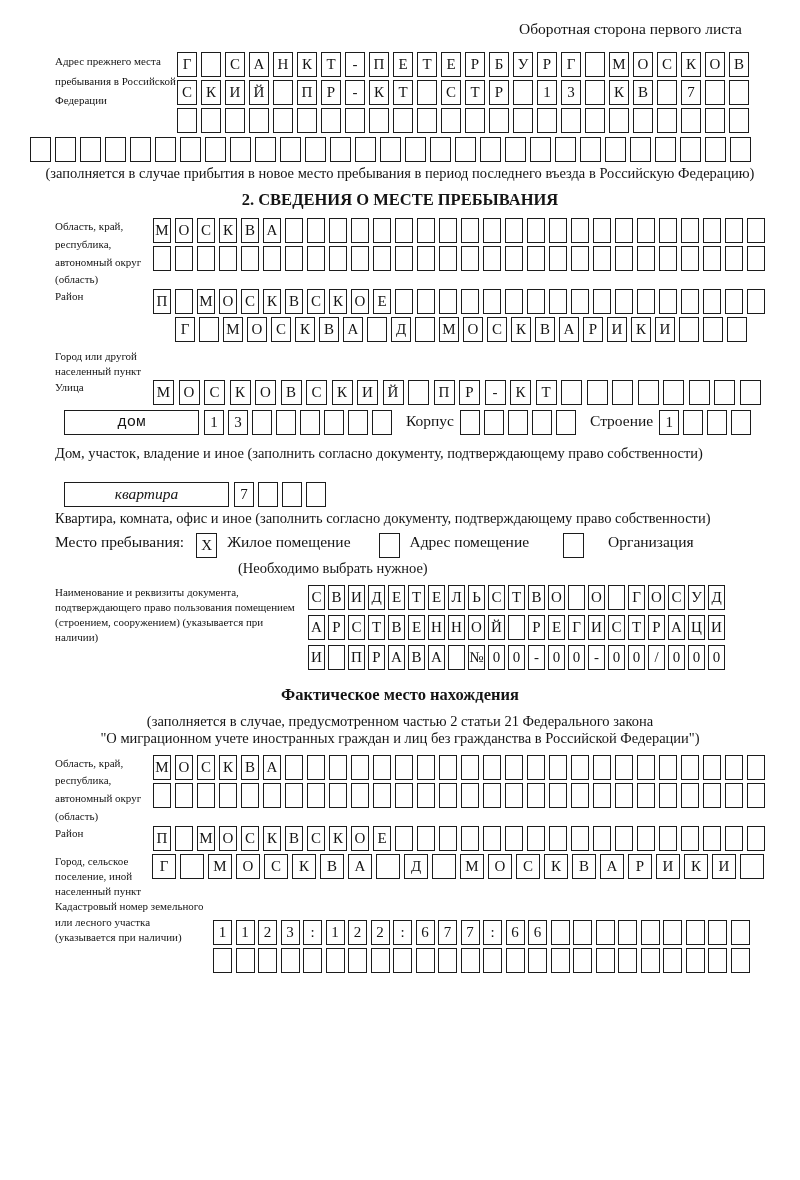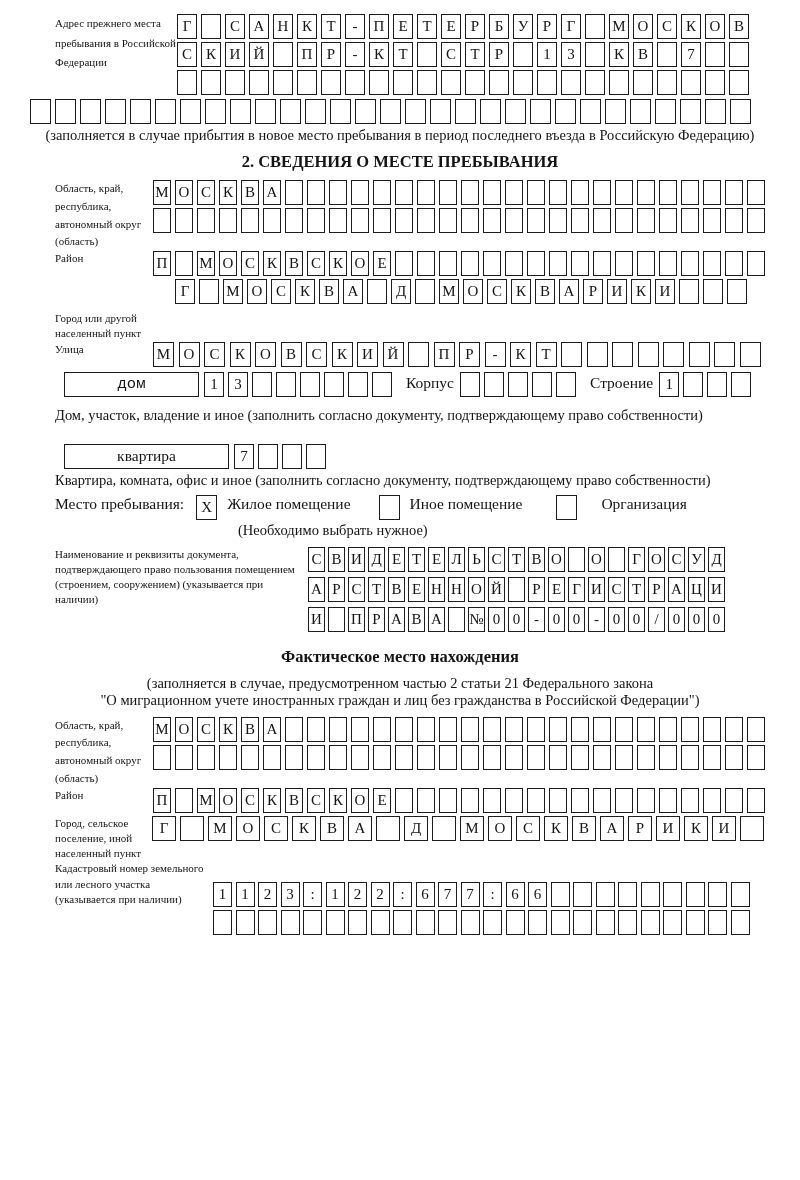--- a/index.html
+++ b/index.html
@@ -22,32 +22,33 @@
   .f{display:flex;align-items:flex-start;padding-left:55px;}
   .f .lbl{flex:0 0 auto;font-size:11px;line-height:1.38;}
 
   .note{font-size:14.5px;}
   .note-c{text-align:center;}
   .sec-title{text-align:center;font-weight:bold;font-size:16.5px;margin:8px 0 8px 0;}
 
   .bigbox{box-sizing:content-box;height:23px;border:1.5px solid #1c1c1c;display:flex;align-items:center;
           justify-content:center;font-size:15.5px;margin-right:5px;}
   .dom-box{width:133px;font-family:Liberation Mono, monospace;}
-  .kv-box{width:163px;}
+  .kv-box{width:163px;font-style:italic;}
   .inline-lbl{font-size:15.5px;margin:2px 6px 12px 10px;white-space:nowrap;}
 
   .chkrow{display:flex;align-items:flex-start;padding-left:55px;font-size:15.5px;}
   .chk{box-sizing:content-box;width:19px;height:23px;border:1.5px solid #1c1c1c;display:flex;
        align-items:center;justify-content:center;font-size:15px;margin:0 10px 0 12px;}
 </style>
 </head>
 <body>
 
 <div class="page">
 
+  <div class="hdr-note">Оборотная сторона первого листа</div>
 
   <div class="f" style="margin-top:14px;">
     <div class="lbl" style="width:122px;line-height:1.78;">Адрес прежнего места пребывания в Российской Федерации</div>
     <div>
       <div class="cellrow">
           <span class="cell">Г</span>
           <span class="cell"></span>
           <span class="cell">С</span>
           <span class="cell">А</span>
           <span class="cell">Н</span>
@@ -359,21 +360,21 @@
         <span class="cell"></span>
       </div>
   </div>
   <div class="note" style="padding-left:55px;margin:3px 0 6px 0;">Квартира, комната, офис и иное (заполнить согласно документу, подтверждающему право собственности)</div>
 
   <div class="chkrow">
     <span>Место пребывания:</span>
     <span class="chk">X</span>
     <span>Жилое помещение</span>
     <span class="chk" style="margin-left:28px;"></span>
-    <span>Иное помещение</span>
+    <span>Адрес помещение</span>
     <span class="chk" style="margin-left:34px;margin-right:24px;"></span>
     <span>Организация</span>
   </div>
   <div class="note" style="padding-left:238px;margin:2px 0 8px 0;">(Необходимо выбрать нужное)</div>
 
   <div class="f">
     <div class="lbl" style="width:253px;">Наименование и реквизиты документа, подтверждающего право пользования помещением (строением, сооружением) (указывается при наличии)</div>
     <div>
       <div class="cellrow docp" style="margin-bottom:5px;">
           <span class="cell">С</span>

